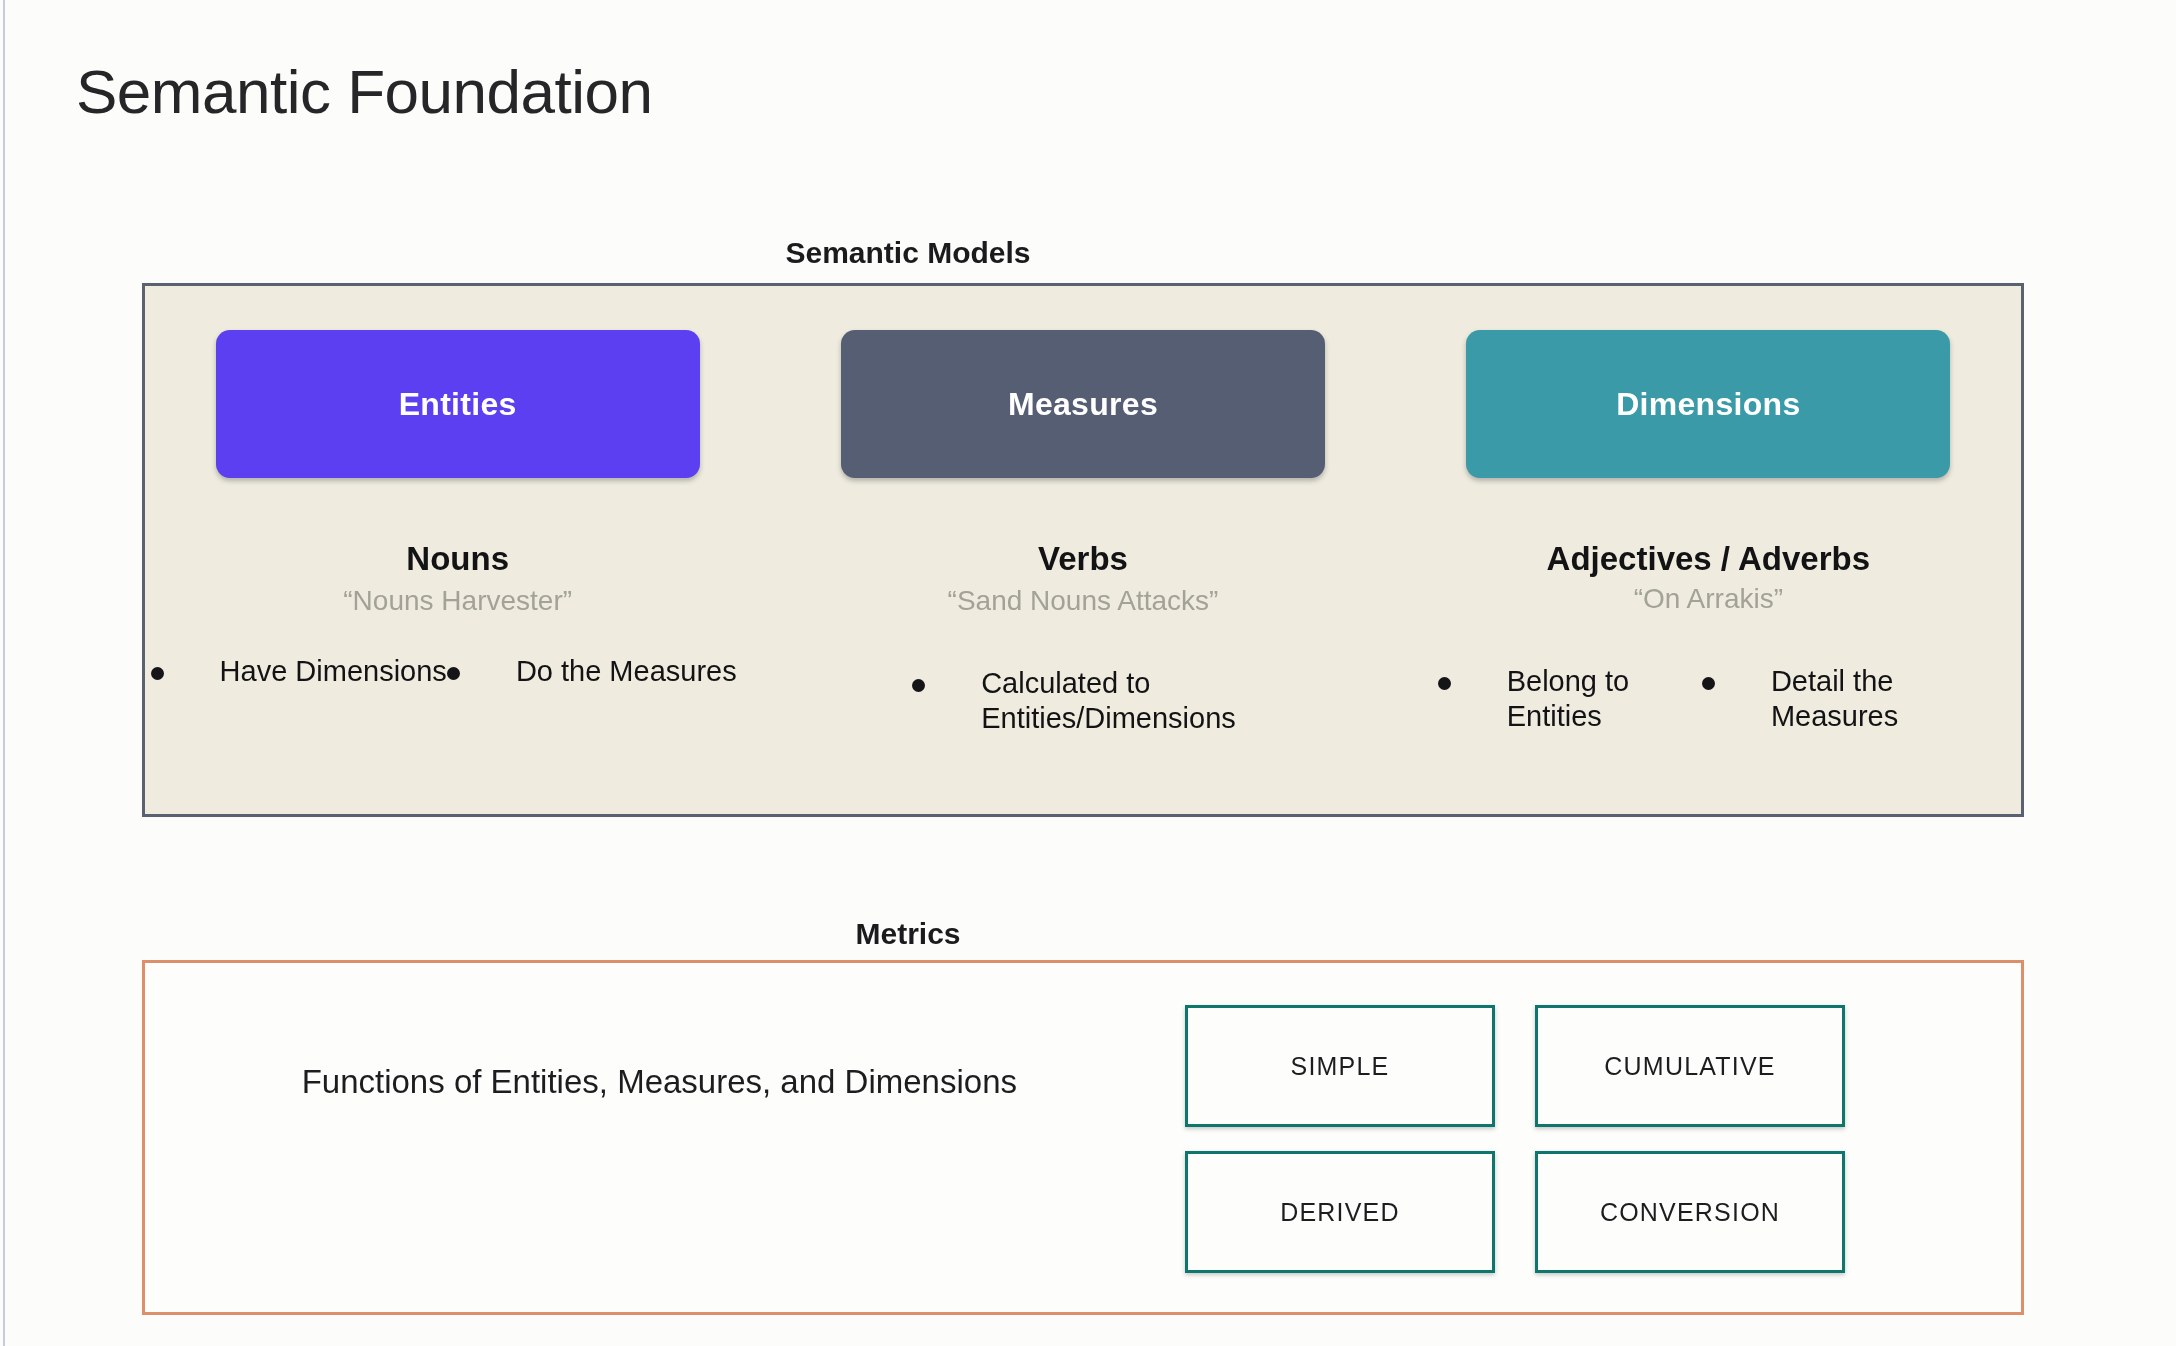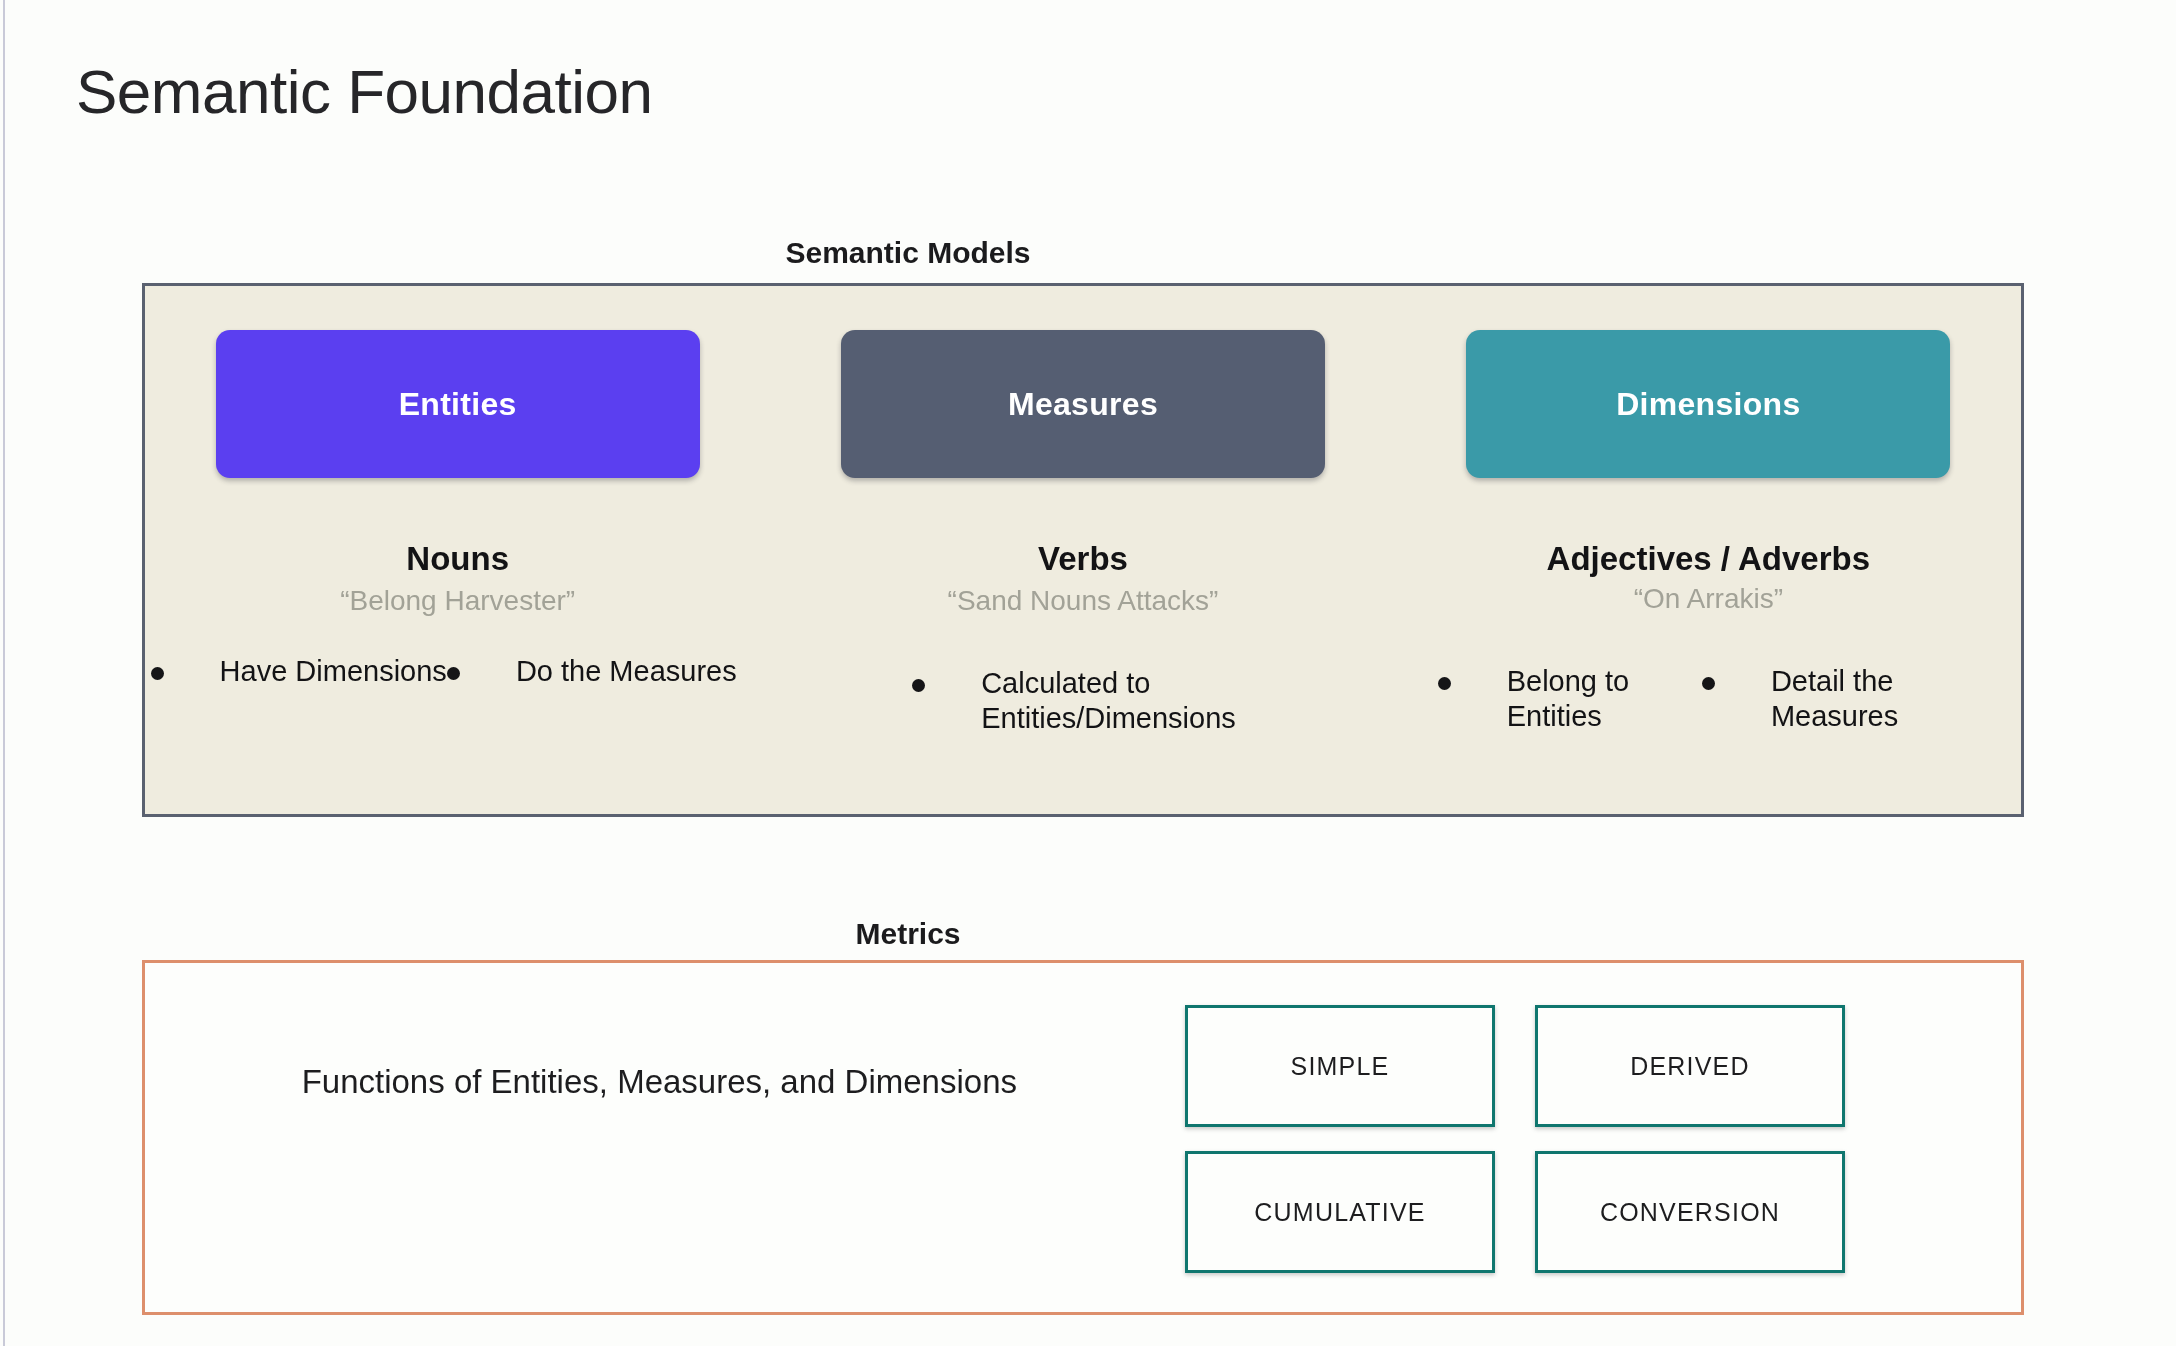--- a/index.html
+++ b/index.html
@@ -219,21 +219,21 @@
   <div class="section-heading" id="models-heading">Semantic Models</div>
 
   <div id="models-panel">
     <div class="models-grid">
 
       <div class="model-col col-entities">
         <div class="model-card card-entities">
           <span>Entities</span>
         </div>
         <div class="pos-title">Nouns</div>
-        <div class="pos-example">“Belong Harvester”</div>
+        <div class="pos-example">“Nouns Harvester”</div>
         <ul class="bullet-list">
           <li class="bullet-row">
             <span class="bullet-dot"></span>
             <span class="bullet-text">Have Dimensions</span>
           </li>
           <li class="bullet-row">
             <span class="bullet-dot"></span>
             <span class="bullet-text">Do the Measures</span>
           </li>
         </ul>
@@ -279,24 +279,24 @@
 
   <div id="metrics-panel">
 
     <div id="metrics-desc">Functions of Entities, Measures, and Dimensions</div>
 
     <div class="metric-boxes">
       <div class="metric-box">
         <span>SIMPLE</span>
       </div>
       <div class="metric-box">
+        <span>CUMULATIVE</span>
+      </div>
+      <div class="metric-box">
         <span>DERIVED</span>
-      </div>
-      <div class="metric-box">
-        <span>CUMULATIVE</span>
       </div>
       <div class="metric-box">
         <span>CONVERSION</span>
       </div>
     </div>
 
   </div>
 
 </div>
 

